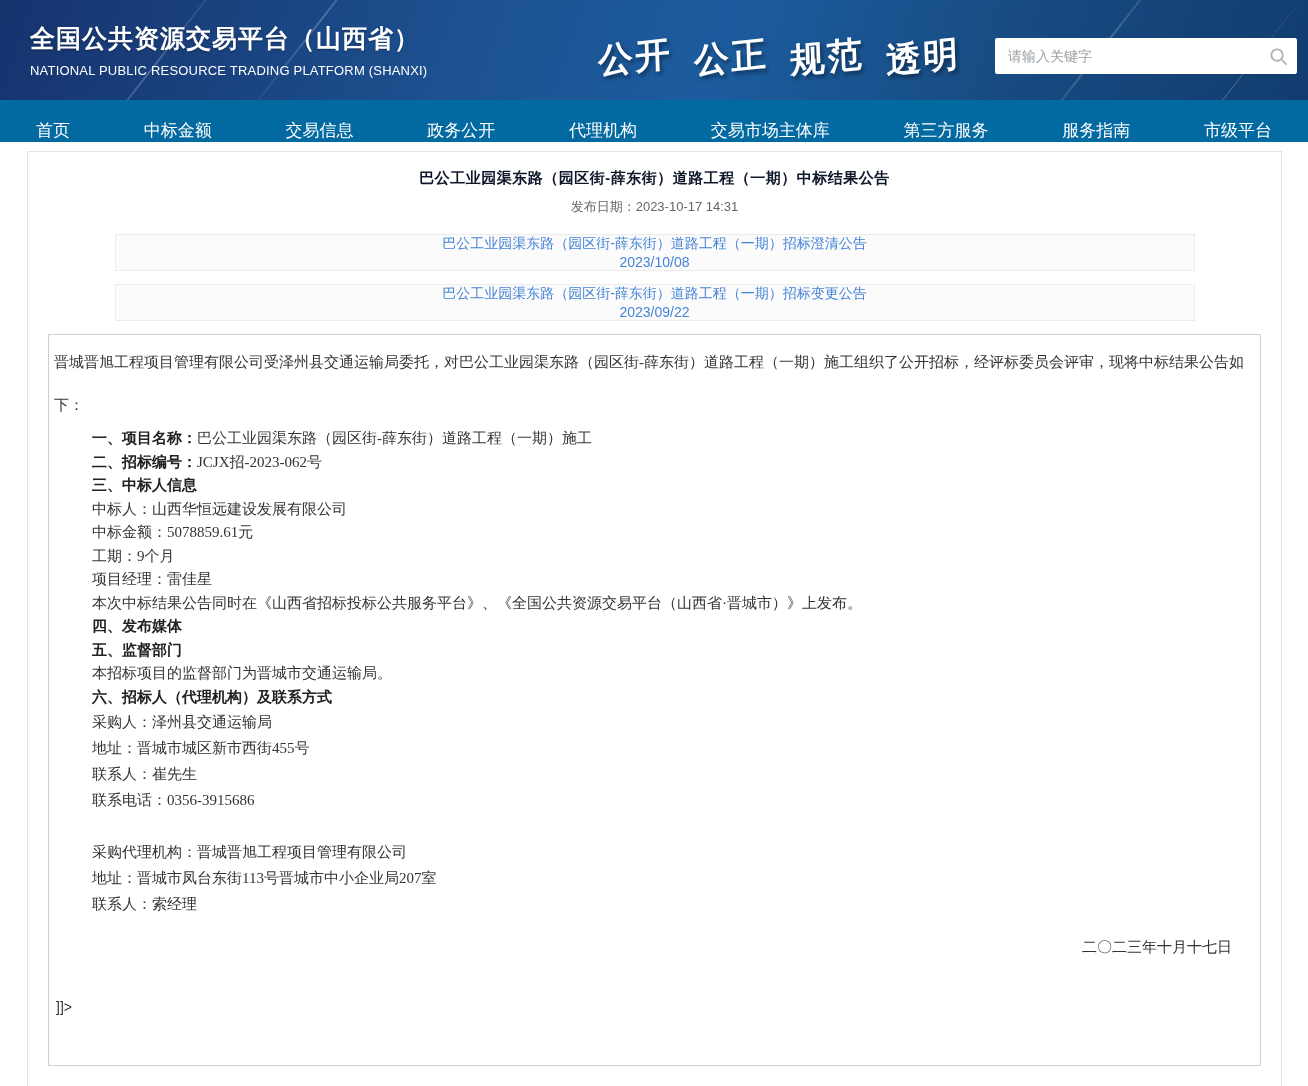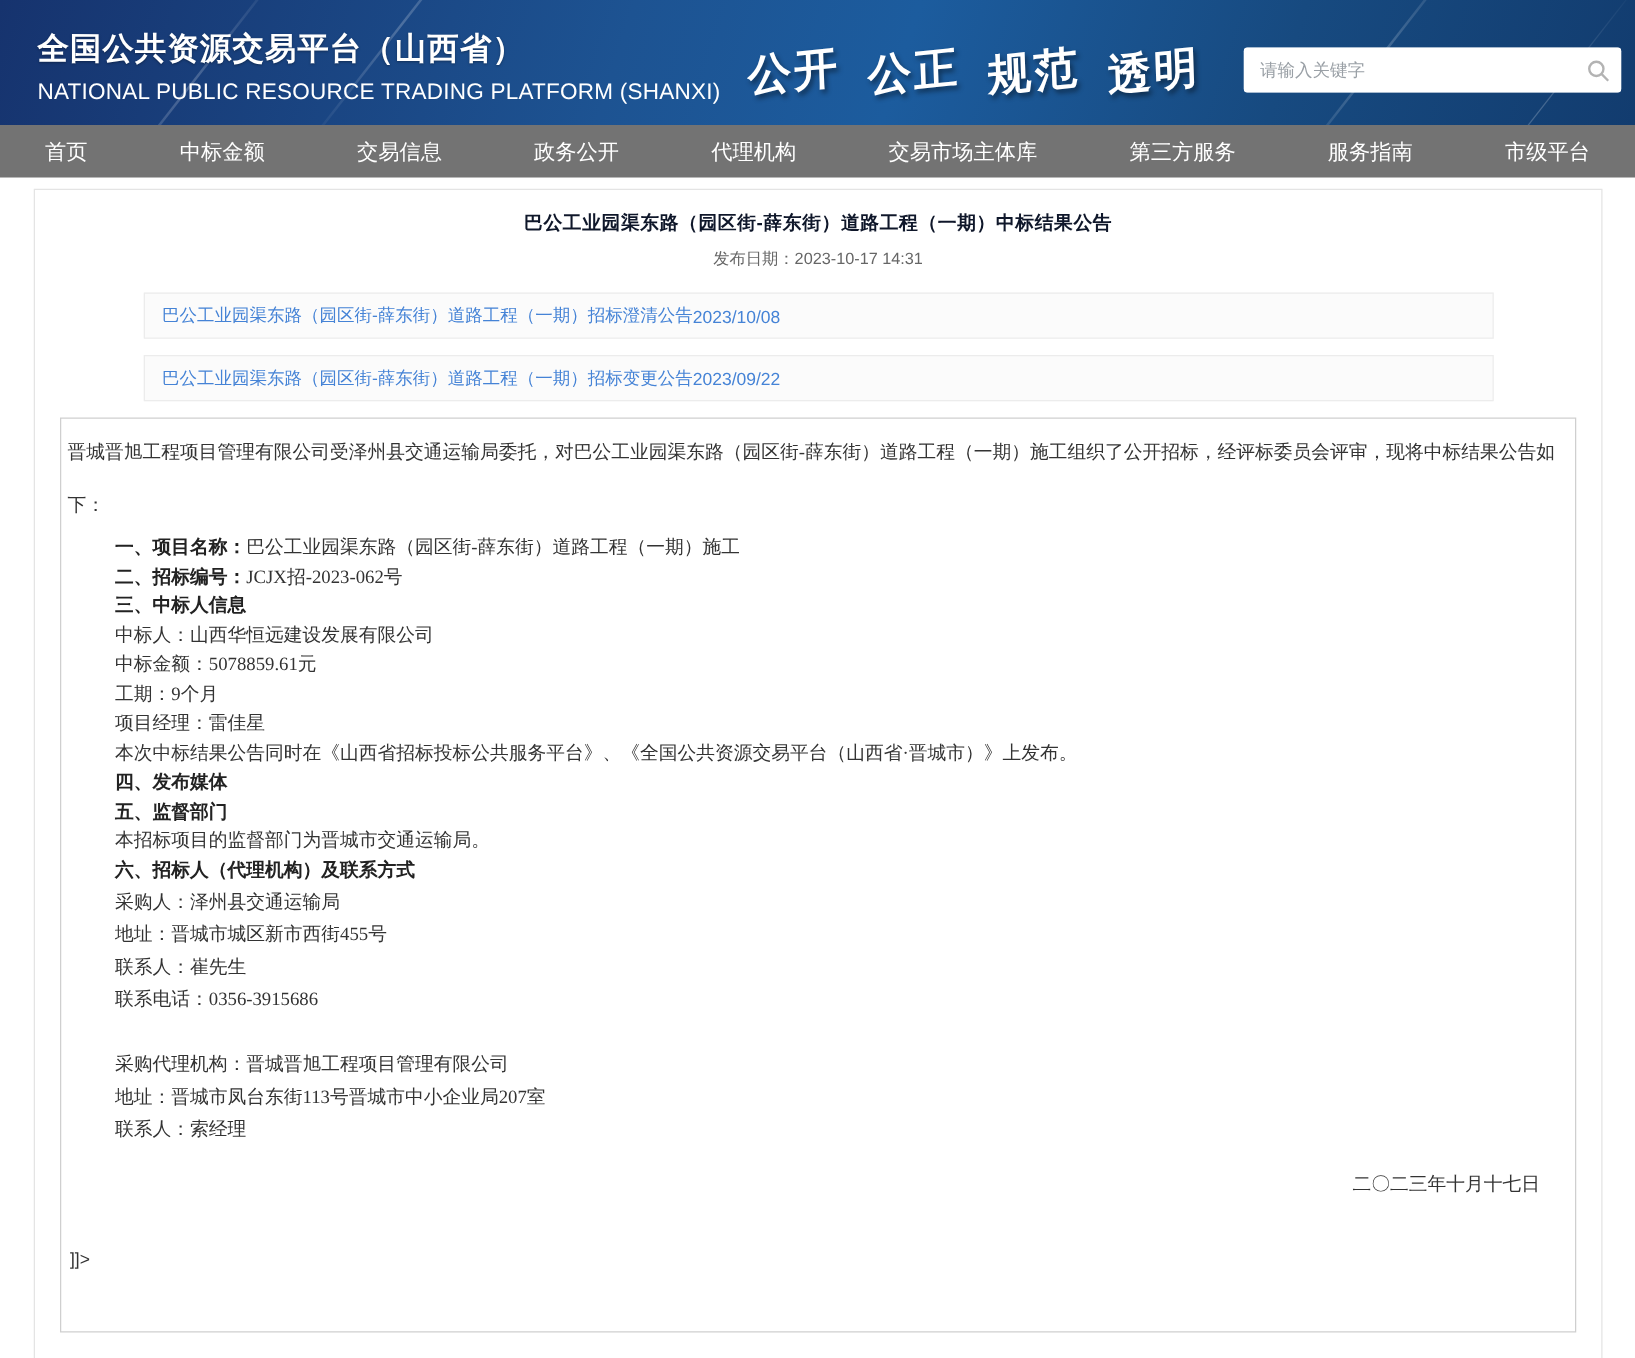--- a/index.html
+++ b/index.html
@@ -12,49 +12,49 @@
     background:linear-gradient(108deg,#16336e 0%,#1d5392 38%,#1c5c9e 55%,#174a80 78%,#123c6f 100%);
   }
   .streak{ position:absolute; width:2px; height:260px;
     background:linear-gradient(rgba(255,255,255,0),rgba(255,255,255,.22),rgba(255,255,255,0));
     transform:rotate(38deg); pointer-events:none; }
   .s1{ left:150px; top:-60px; } .s2{ left:320px; top:-110px; }
   .s3{ left:1100px; top:-80px; } .s4{ left:1230px; top:-40px; width:1px; }
   .brand{ position:absolute; left:30px; top:22px; color:#fff; }
   .brand-title{ font-size:25px; font-weight:bold; letter-spacing:1px;
     text-shadow:0 1px 2px rgba(0,0,0,.35); white-space:nowrap; }
-  .brand-sub{ font-size:18px; margin-top:8px; letter-spacing:.2px; white-space:nowrap; }
+  .brand-sub{ font-size:13px; margin-top:8px; letter-spacing:.2px; white-space:nowrap; }
   .slogan{ position:absolute; left:598px; top:34px; display:flex; gap:22px;
     color:#fff; font-family:"Liberation Serif", serif; font-weight:bold; font-size:35px; }
   .slogan span{ display:inline-block; transform:rotate(-6deg) skewX(-4deg);
     text-shadow:2px 3px 4px rgba(0,0,0,.45); letter-spacing:2px; }
   .searchbox{ position:absolute; right:11px; top:38px; width:302px; height:36px;
     background:#fff; border-radius:3px; display:flex; align-items:center; overflow:hidden; }
   .searchbox input{ flex:1; border:none; outline:none; height:100%; padding:0 4px 0 13px;
     font-size:14px; color:#333; }
   .searchbox input::placeholder{ color:#9aa0a6; }
   .search-btn{ width:38px; height:100%; display:flex; align-items:center; justify-content:center;
     cursor:pointer; background:#fff; border:none; }
 
   
-  .nav{ height:42px; background:#737373; display:flex; align-items:center;
+  .nav{ height:42px; background:#0369a1; display:flex; align-items:flex-end;
     justify-content:space-between; padding:0 36px; }
   .nav a{ color:#fff; font-size:17px; text-decoration:none; white-space:nowrap; cursor:pointer; }
 
   
   .wrapper{ margin:9px 26px 0 27px; background:#fff; border:1px solid #e4e4e4;
     min-height:920px; padding-bottom:30px; }
   .page-title{ text-align:center; font-size:15px; font-weight:bold; color:#0f172a;
     padding-top:17px; letter-spacing:.5px; }
   .pub-line{ text-align:center; font-size:13px; color:#666; margin-top:10px; margin-bottom:18px; }
 
   .related{ width:1080px; margin:0 auto; }
-  .rel-card{ display:flex; align-items:center; height:37px;
+  .rel-card{ display:flex; justify-content:space-between; align-items:center; height:37px;
     background:#fbfbfb; border:1px solid #ececec; padding:0 14px; margin-bottom:13px;
-    font-size:14px; color:#4583d6; text-decoration:none; cursor:pointer; }
+    font-size:14px; color:#4583d6; text-decoration:none; cursor:pointer;flex-direction:column; }
   .rel-card .rdate{ color:#4583d6; }
 
   
   .doc{ margin:0 20px 0 20px; border:1px solid #cfcfcf; background:#fff;
     min-height:732px; padding:6px 8px 16px 5px;
     font-family:"Liberation Serif", serif; font-size:15px; color:#333; }
   .intro{ line-height:43px; }
   .line{ padding-left:38px; line-height:23.5px; }
   .line b{ font-weight:bold; color:#222; }
   .wide{ line-height:26px; }

